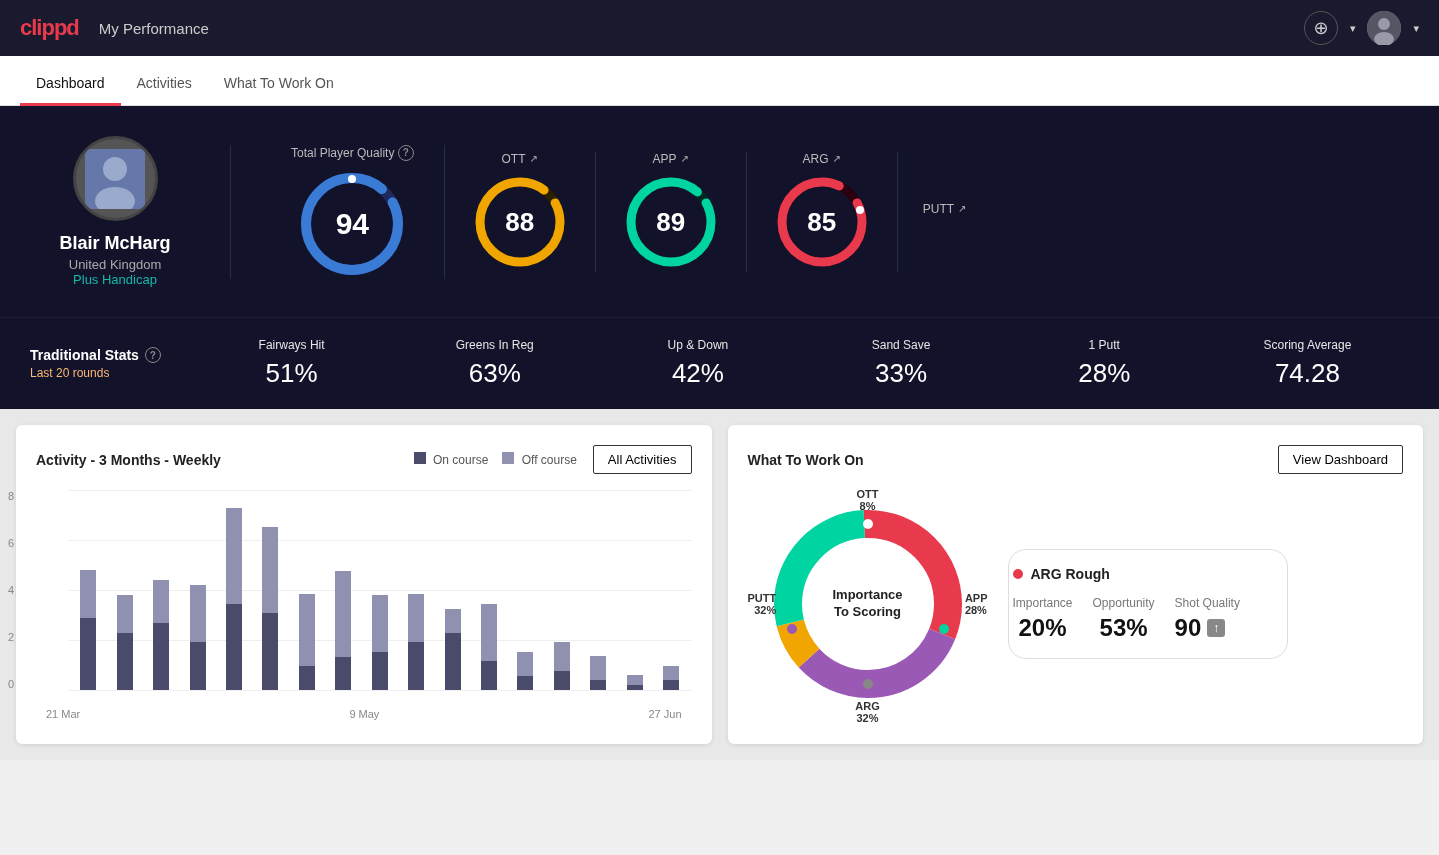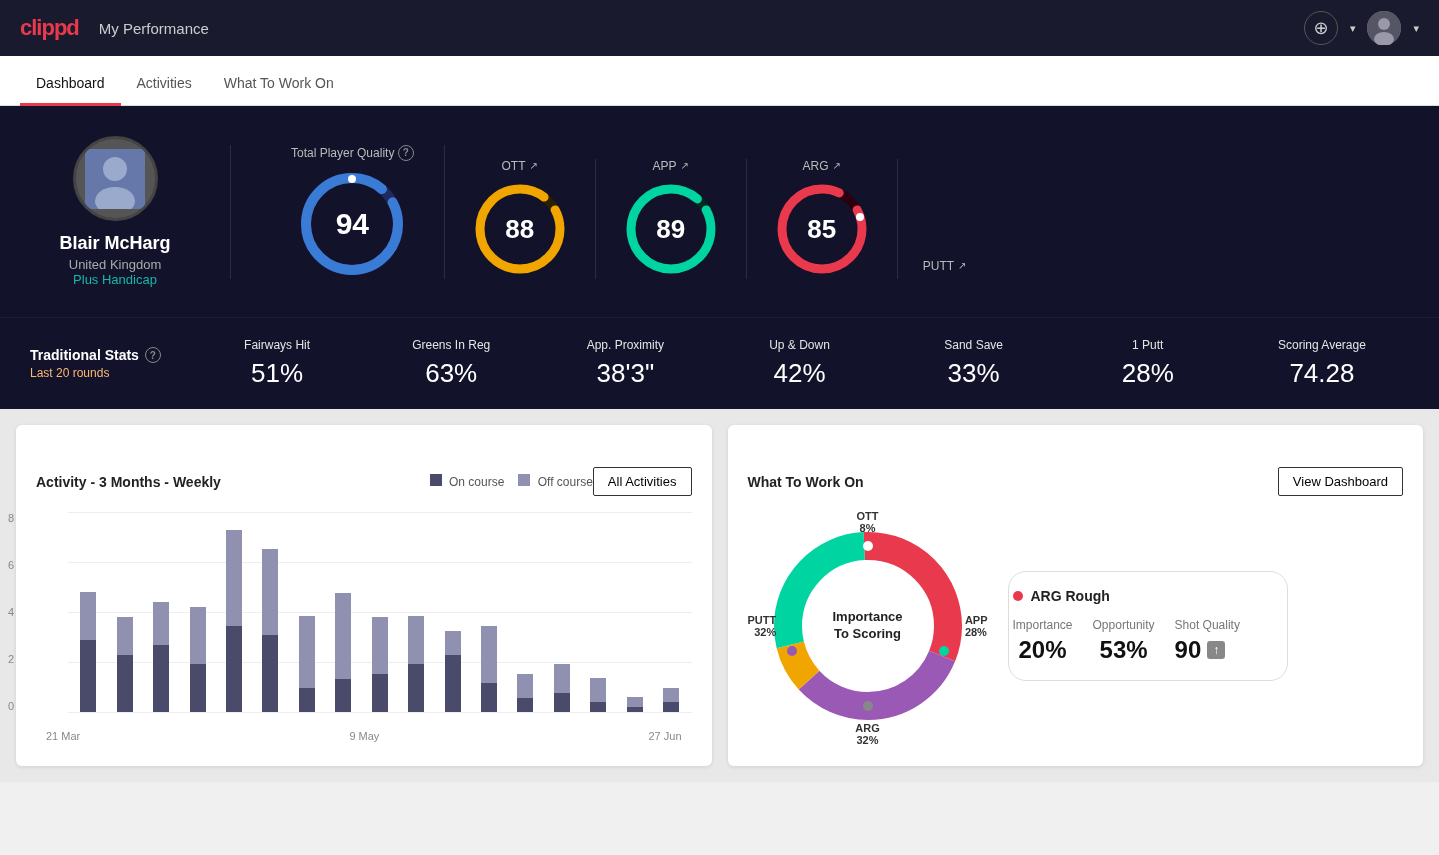--- a/index.html
+++ b/index.html
@@ -59,21 +59,21 @@
       width: 85px; height: 85px; border-radius: 50%; background: #555; overflow: hidden;
       border: 3px solid #444; margin-bottom: 12px; display: flex; align-items: center; justify-content: center;
     }
     .avatar-circle svg { width: 60px; height: 60px; }
     .hero-name { color: #fff; font-size: 18px; font-weight: bold; text-align: center; }
     .hero-country { color: #aaa; font-size: 13px; margin-top: 3px; text-align: center; }
     .hero-handicap { color: #14b8a6; font-size: 13px; text-align: center; }
 
     
     .hero-scores {
-      display: flex; flex: 1; align-items: flex-end; border-left: 1px solid #2a2a4a;
+      display: flex; flex: 1; align-items: center; border-left: 1px solid #2a2a4a;
       padding-left: 30px; gap: 0;
     }
     .score-main {
       display: flex; flex-direction: column; align-items: center; padding: 0 30px;
       border-right: 1px solid #2a2a4a;
     }
     .score-label-top { color: #bbb; font-size: 12px; margin-bottom: 8px; }
     .score-item {
       display: flex; flex-direction: column; align-items: center; padding: 0 25px;
       border-right: 1px solid #2a2a4a;
@@ -112,21 +112,21 @@
 
     
     .bottom-panels {
       display: flex; gap: 16px; padding: 16px; background: #e8e8e8;
     }
     .panel {
       background: #fff; border-radius: 6px; flex: 1; padding: 20px; box-shadow: 0 1px 4px rgba(0,0,0,0.1);
     }
 
     
-    .panel-header { display: flex; align-items: center; justify-content: space-between; margin-bottom: 16px; margin-top: 22px; }
+    .panel-header { display: flex; align-items: center; justify-content: space-between; margin-bottom: 16px; }
     .panel-title { font-size: 14px; font-weight: 600; color: #222; }
     .legend { display: flex; align-items: center; gap: 14px; font-size: 12px; color: #555; }
     .legend-dot { width: 12px; height: 12px; display: inline-block; margin-right: 4px; }
     .all-activities-btn {
       border: 1.5px solid #333; background: #fff; padding: 6px 14px; font-size: 13px; cursor: pointer;
       border-radius: 2px; font-weight: 500;
     }
     .chart-bars {
       display: flex; align-items: flex-end; height: 200px; gap: 4px; padding-bottom: 0;
       position: relative;
@@ -296,24 +296,20 @@
   </div>
   <div class="trad-stat">
     <div class="trad-stat-label">Fairways Hit</div>
     <div class="trad-stat-value">51%</div>
   </div>
   <div class="trad-stat">
     <div class="trad-stat-label">Greens In Reg</div>
     <div class="trad-stat-value">63%</div>
   </div>
   <div class="trad-stat">
-    <div class="trad-stat-label">App. Proximity</div>
-    <div class="trad-stat-value">38'3"</div>
-  </div>
-  <div class="trad-stat">
     <div class="trad-stat-label">Up &amp; Down</div>
     <div class="trad-stat-value">42%</div>
   </div>
   <div class="trad-stat">
     <div class="trad-stat-label">Sand Save</div>
     <div class="trad-stat-value">33%</div>
   </div>
   <div class="trad-stat">
     <div class="trad-stat-label">1 Putt</div>
     <div class="trad-stat-value">28%</div>
@@ -322,21 +318,21 @@
     <div class="trad-stat-label">Scoring Average</div>
     <div class="trad-stat-value">74.28</div>
   </div>
 </section>
 
 <div class="bottom-panels">
 
   <div class="panel">
     <div class="panel-header">
       <span class="panel-title">Activity - 3 Months - Weekly</span>
-      <div style="display:flex;align-items:center;">
+      <div style="display:flex;align-items:center;gap:16px;">
         <div class="legend">
           <span>
             <span class="legend-dot" style="background:#4a4a6a;"></span>
             <span>On course</span>
           </span>
           <span>
             <span class="legend-dot" style="background:#9090b0;"></span>
             <span>Off course</span>
           </span>
         </div>

